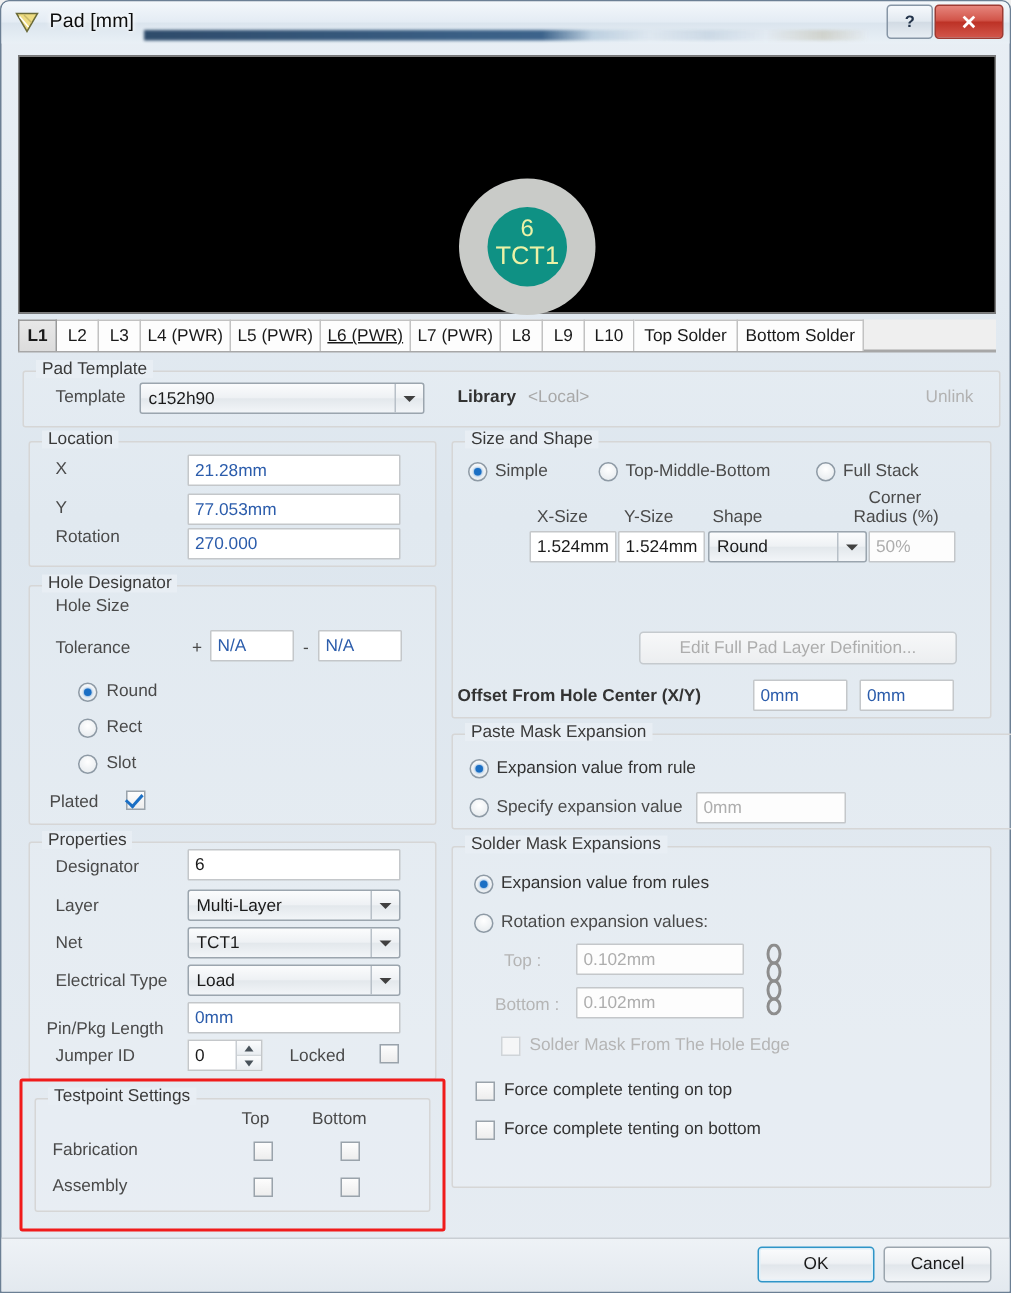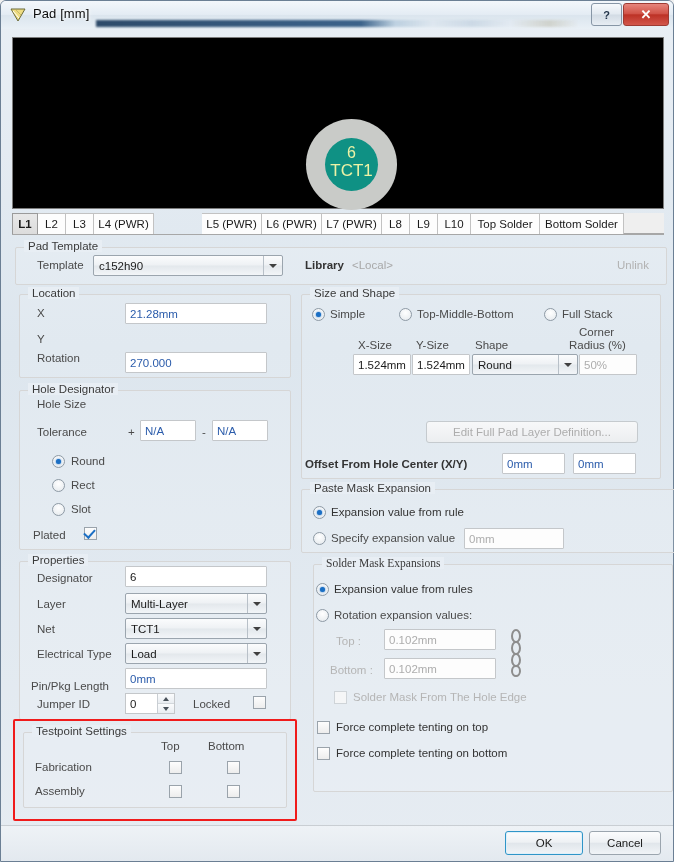--- a/index.html
+++ b/index.html
@@ -206,22 +206,22 @@
         <div class="pad-lbl net">TCT1</div>
       </div>
     </div>
   </div>
 
   <div class="tabs" id="layer-tabs">
       <div class="tab active" style="width: 26px;">L1</div>
       <div class="tab" style="width: 28px;">L2</div>
       <div class="tab" style="width: 28px;">L3</div>
       <div class="tab" style="width: 60px;">L4 (PWR)</div>
-      <div class="tab" style="width: 60px; margin-left: 48px;">L5 (PWR)</div>
-      <div class="tab" style="width: 60px;">L6 (PWR)</div>
+      <div class="tab" style="width: 60px;">L5 (PWR)</div>
+      <div class="tab" style="width: 60px; text-decoration: underline;">L6 (PWR)</div>
       <div class="tab" style="width: 60px;">L7 (PWR)</div>
       <div class="tab" style="width: 28px;">L8</div>
       <div class="tab" style="width: 28px;">L9</div>
       <div class="tab" style="width: 33px;">L10</div>
       <div class="tab" style="width: 69px;">Top Solder</div>
       <div class="tab" style="width: 84px;">Bottom Solder</div>
       <div class="tab-filler"></div>
     </div>
 
   <div class="gb" style="left:14px;top:246px;width:650px;height:36px;">
@@ -237,20 +237,21 @@
   <div class="lbl b" style="left:304px;top:258px;font-weight:bold;">Library</div>
   <div class="libval" style="left:351px;top:258px;">&lt;Local&gt;</div>
   <div class="unlink" style="left:616px;top:258px;">Unlink</div>
 
   <div class="gb" style="left:18px;top:293px;width:270px;height:82px;">
     <div class="gb-title">Location</div>
   </div>
   <div class="lbl" style="left:36px;top:306px;">X</div>
   <div class="inp" style="left:124px;top:302px;width:142px;">21.28mm</div>
   <div class="lbl" style="left:36px;top:332px;">Y</div>
+  <div class="inp" style="left:124px;top:328px;width:142px;">77.053mm</div>
   <div class="lbl" style="left:36px;top:351px;">Rotation</div>
   <div class="inp" style="left:124px;top:351px;width:142px;">270.000</div>
 
   <div class="gb" style="left:18px;top:389px;width:270px;height:158px;">
     <div class="gb-title">Hole Designator</div>
   </div>
   <div class="lbl" style="left:36px;top:397px;">Hole Size</div>
   <div class="lbl" style="left:36px;top:425px;">Tolerance</div>
   <div class="lbl" style="left:127px;top:425px;">+</div>
   <div class="inp" style="left:139px;top:419px;width:56px;">N/A</div>
@@ -362,21 +363,21 @@
 
   <div class="gb" style="left:300px;top:488px;width:358px;height:62px;padding-left:20px;">
     <div class="gb-title">Paste Mask Expansion</div>
   </div>
   <div class="radio on" style="left:312px;top:505px;"></div>
   <div class="lbl b" style="left:330px;top:505px;">Expansion value from rule</div>
   <div class="radio" style="left:312px;top:531px;"></div>
   <div class="lbl" style="left:330px;top:531px;">Specify expansion value</div>
   <div class="inp ph" style="left:463px;top:527px;width:100px;">0mm</div>
 
-  <div class="gb" style="left:312px;top:563px;width:358px;height:226px;font-family:Liberation Serif, serif;">
+  <div class="gb" style="left:300px;top:563px;width:358px;height:226px;">
     <div class="gb-title">Solder Mask Expansions</div>
   </div>
   <div class="radio on" style="left:315px;top:582px;"></div>
   <div class="lbl b" style="left:333px;top:582px;">Expansion value from rules</div>
   <div class="radio" style="left:315px;top:608px;"></div>
   <div class="lbl" style="left:333px;top:608px;">Rotation expansion values:</div>
 
   <div class="lbl" style="left:335px;top:634px;color:#b5b5b5;">Top :</div>
   <div class="inp ph" style="left:383px;top:628px;width:112px;">0.102mm</div>
   <div class="lbl" style="left:329px;top:663px;color:#b5b5b5;">Bottom :</div>

